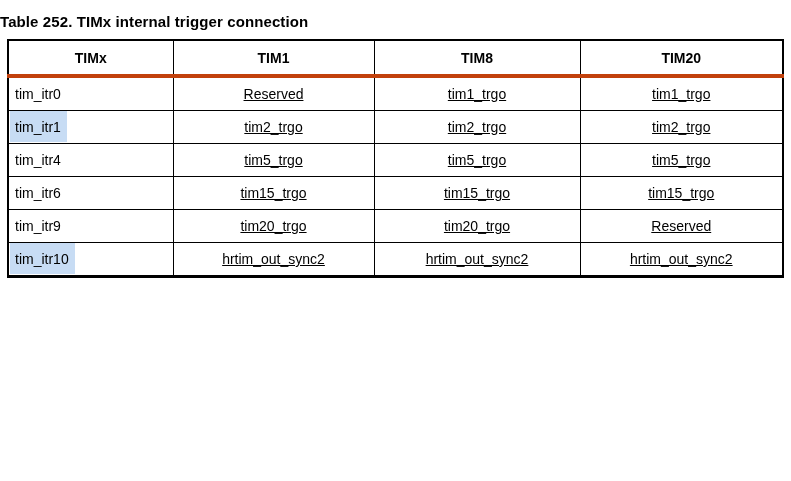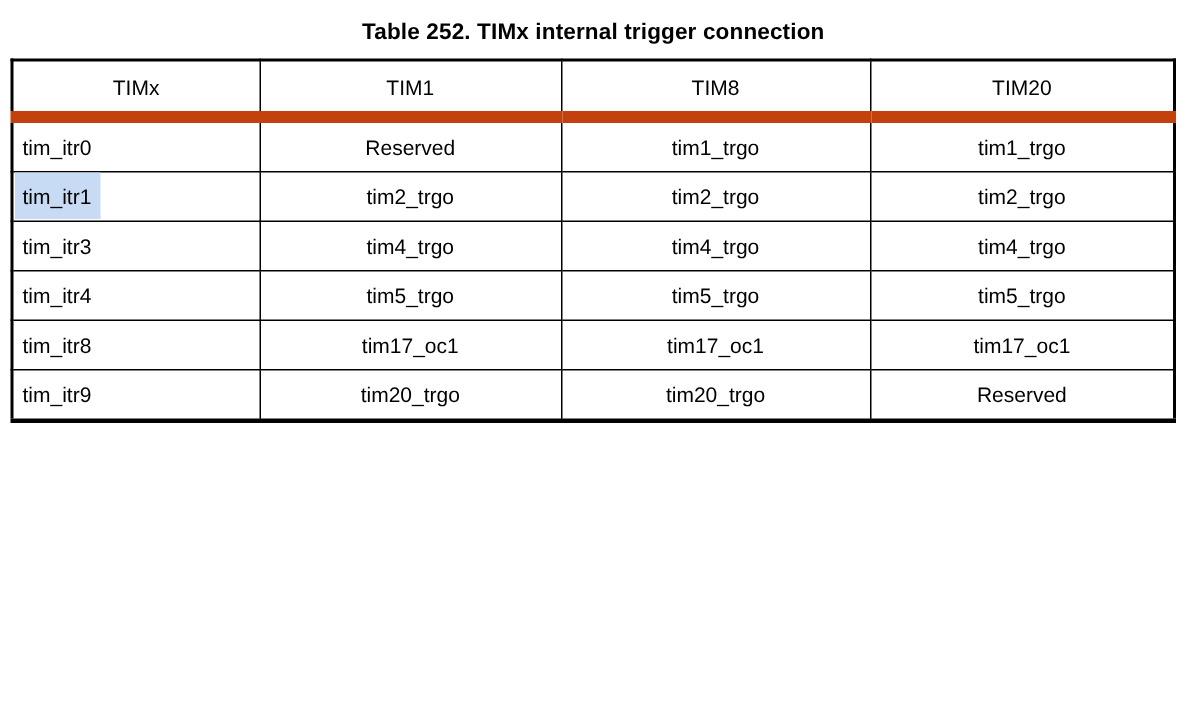--- a/index.html
+++ b/index.html
@@ -12,21 +12,21 @@
   .page {
     position: relative;
     width: 791px;
     height: 481px;
     background: #ffffff;
     overflow: hidden;
   }
   .doc-title {
     padding-top: 13px;
     padding-bottom: 9px;
-    text-align: center;
+    text-align: left;
     font-size: 15px;
     font-weight: bold;
     letter-spacing: 0.1px;
   }
   table.trigger-table {
     border-collapse: collapse;
     table-layout: fixed;
     margin-left: 7px;
     width: 775px;
     border: 2px solid #000;
@@ -42,30 +42,31 @@
     font-size: 14px;
     padding: 0;
     height: 32px;
     vertical-align: middle;
     background: #ffffff;
     white-space: nowrap;
     overflow: hidden;
   }
   .trigger-table thead th {
     height: 33px;
-    font-weight: normal;
+    font-weight: bold;
     text-align: center;
-    border-bottom: 8px solid #c2410c;
+    border-bottom: 4px solid #c2410c;
   }
   .trigger-table td.label-cell {
     text-align: left;
     padding-left: 6px;
   }
   .trigger-table td.value-cell {
     text-align: center;
+    text-decoration: underline;
   }
   .hl {
     background: var(--hl, #c7dcf4);
     padding: 20px 6px 7px 5px;
     margin-left: -5px;
   }
 </style>
 </head>
 <body>
 
@@ -95,39 +96,39 @@
         <td class="value-cell">tim1_trgo</td>
         <td class="value-cell">tim1_trgo</td>
       </tr>
       <tr>
         <td class="label-cell"><span class="hl">tim_itr1</span></td>
         <td class="value-cell">tim2_trgo</td>
         <td class="value-cell">tim2_trgo</td>
         <td class="value-cell">tim2_trgo</td>
       </tr>
       <tr>
-        <td class="label-cell">tim_itr3</td>
-        <td class="value-cell">tim4_trgo</td>
-        <td class="value-cell">tim4_trgo</td>
-        <td class="value-cell">tim4_trgo</td>
-      </tr>
-      <tr>
         <td class="label-cell">tim_itr4</td>
         <td class="value-cell">tim5_trgo</td>
         <td class="value-cell">tim5_trgo</td>
         <td class="value-cell">tim5_trgo</td>
       </tr>
       <tr>
-        <td class="label-cell">tim_itr8</td>
-        <td class="value-cell">tim17_oc1</td>
-        <td class="value-cell">tim17_oc1</td>
-        <td class="value-cell">tim17_oc1</td>
+        <td class="label-cell">tim_itr6</td>
+        <td class="value-cell">tim15_trgo</td>
+        <td class="value-cell">tim15_trgo</td>
+        <td class="value-cell">tim15_trgo</td>
       </tr>
       <tr>
         <td class="label-cell">tim_itr9</td>
         <td class="value-cell">tim20_trgo</td>
         <td class="value-cell">tim20_trgo</td>
         <td class="value-cell">Reserved</td>
       </tr>
+      <tr>
+        <td class="label-cell"><span class="hl">tim_itr10</span></td>
+        <td class="value-cell">hrtim_out_sync2</td>
+        <td class="value-cell">hrtim_out_sync2</td>
+        <td class="value-cell">hrtim_out_sync2</td>
+      </tr>
     </tbody>
   </table>
 
 </div>
 
 </body></html>

